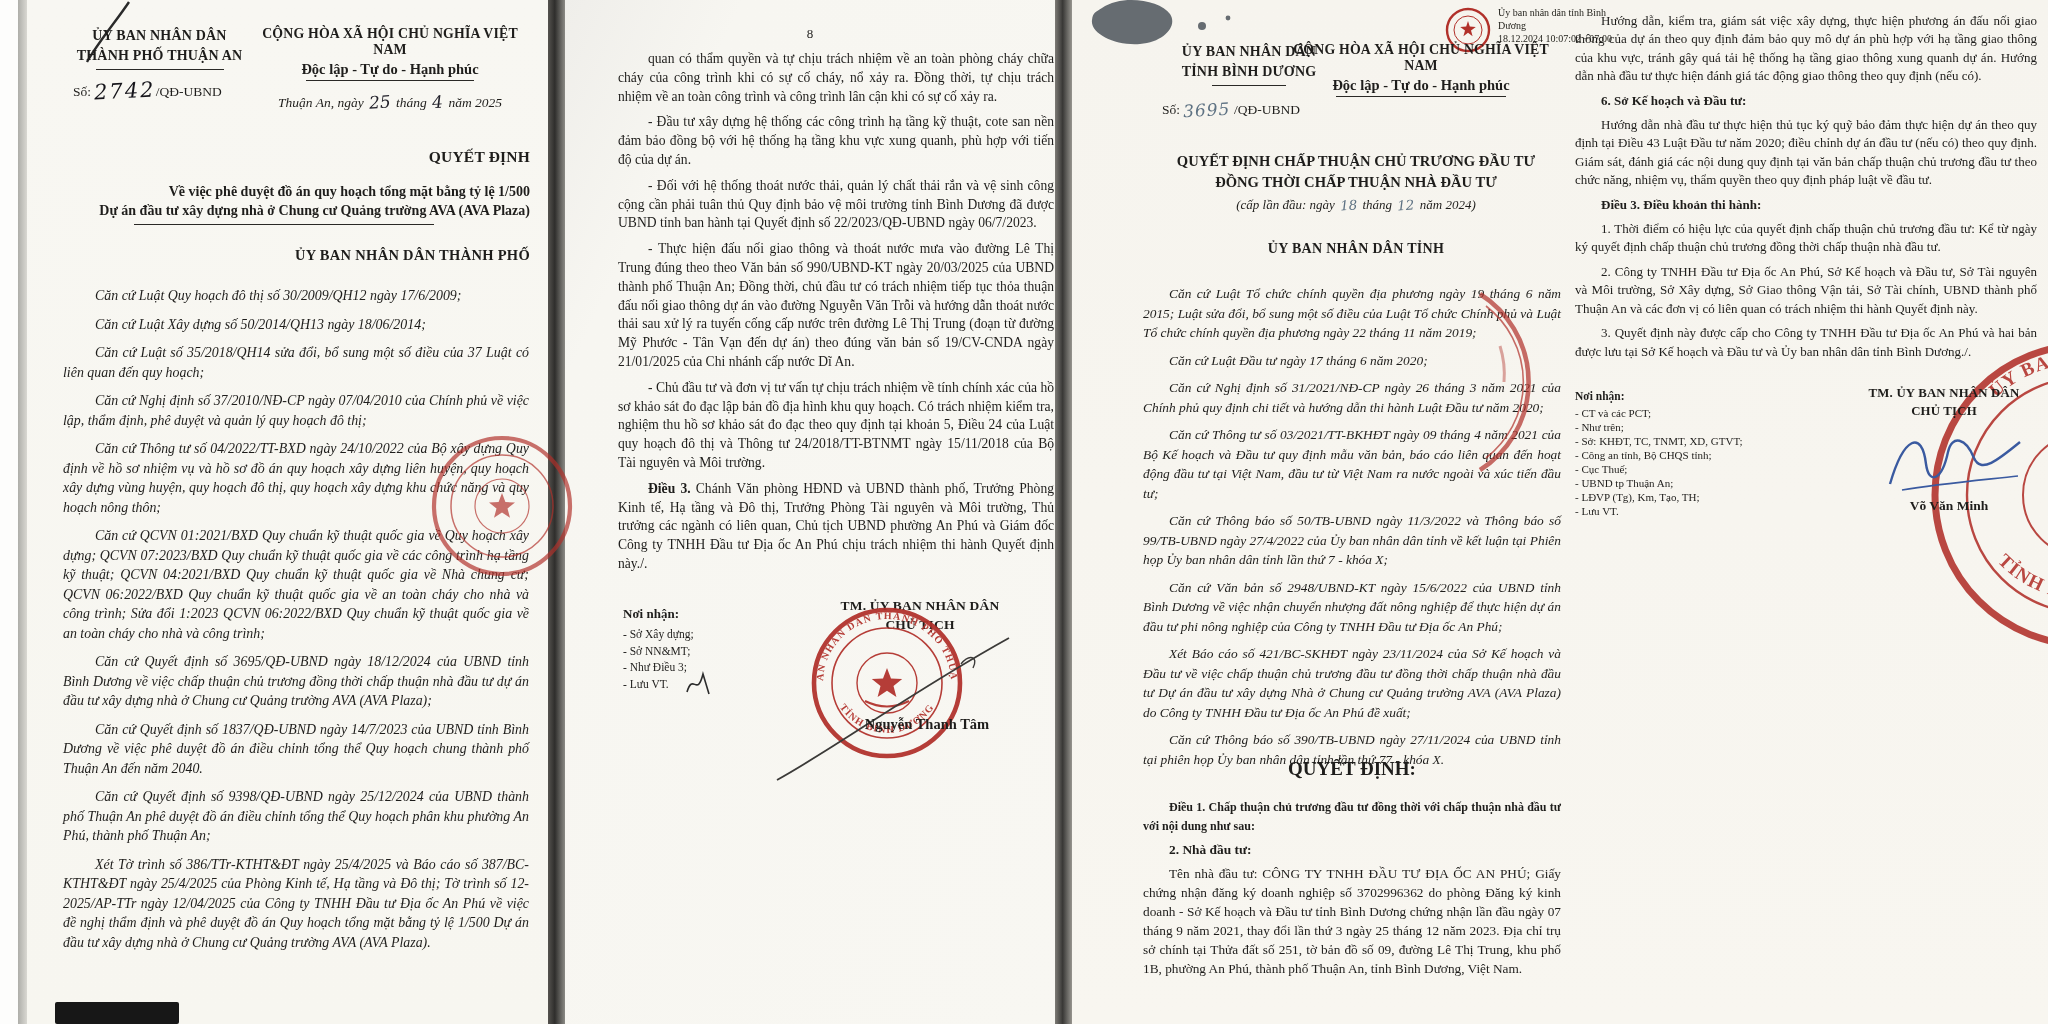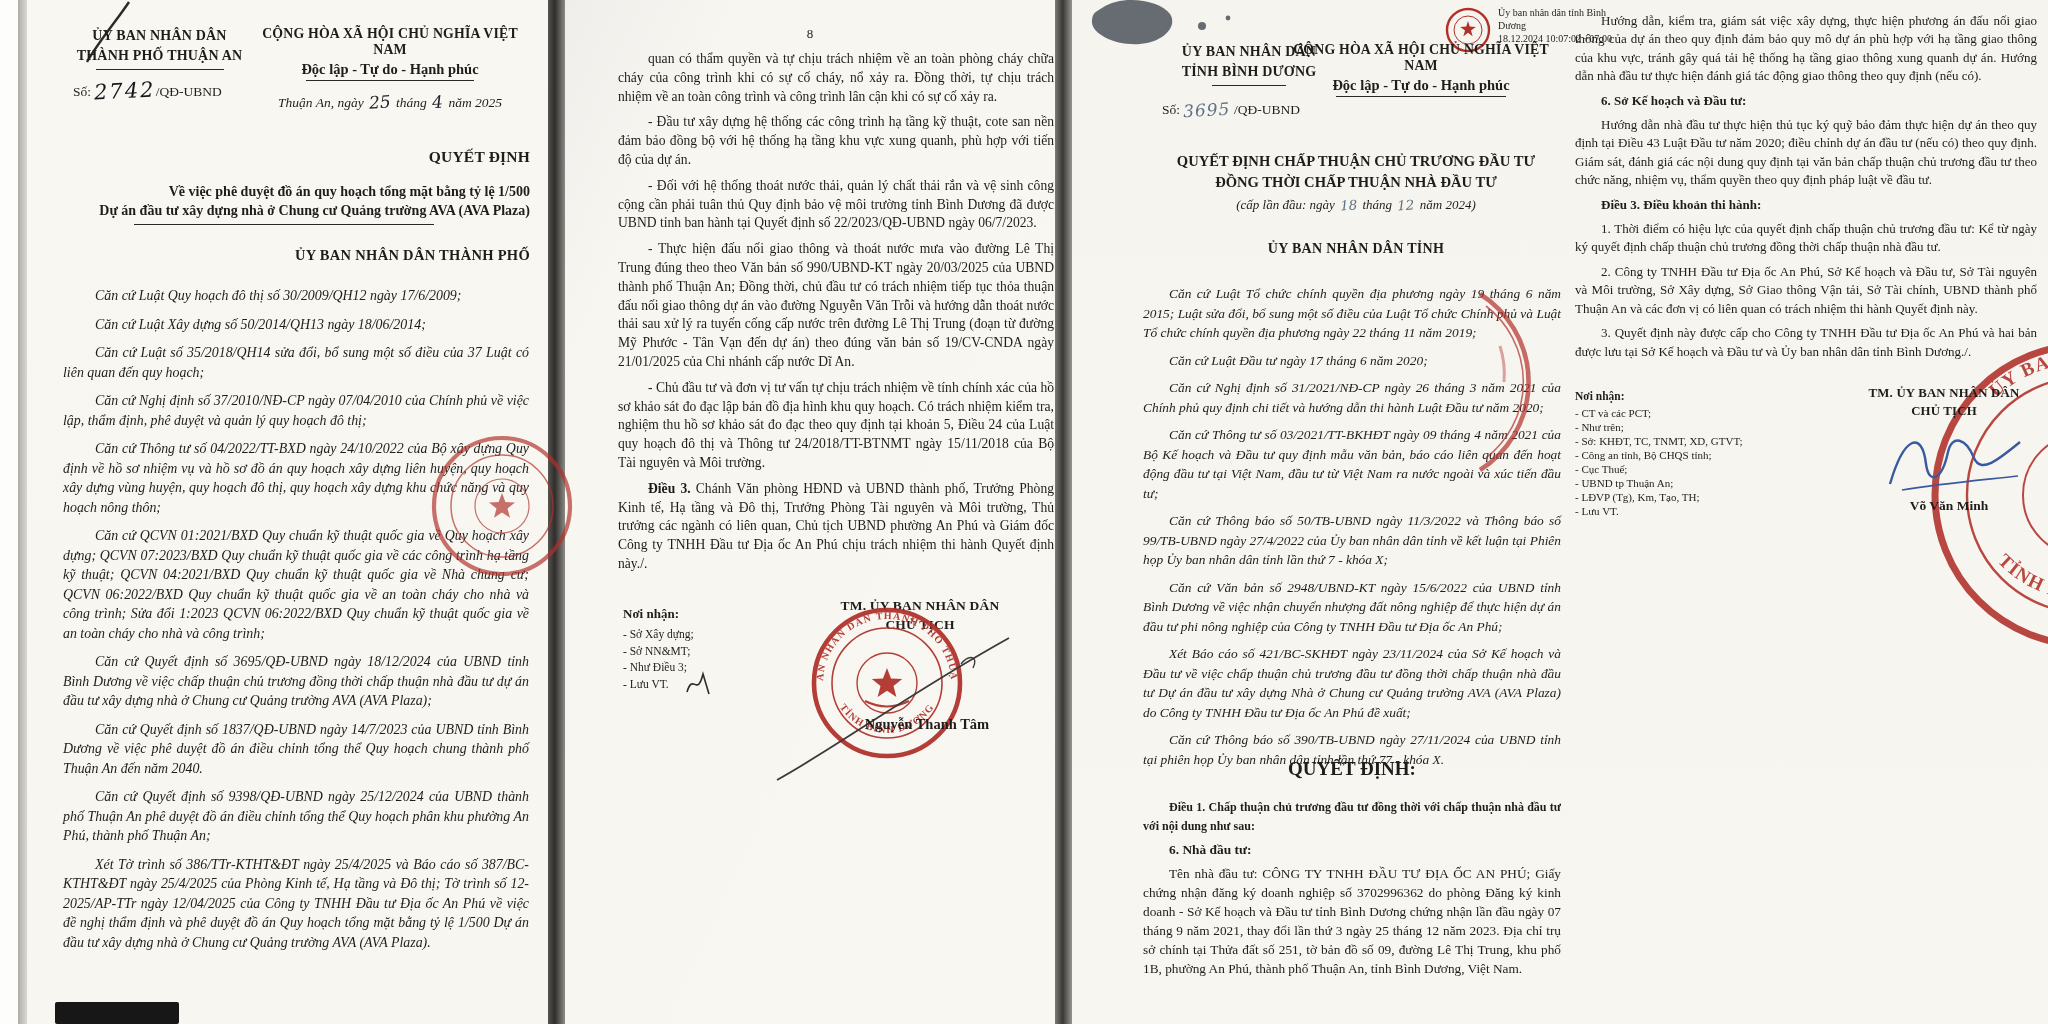--- a/index.html
+++ b/index.html
@@ -218,21 +218,21 @@
       <p>Căn cứ Thông báo số 50/TB-UBND ngày 11/3/2022 và Thông báo số 99/TB-UBND ngày 27/4/2022 của Ủy ban nhân dân tỉnh về kết luận tại Phiên họp Ủy ban nhân dân tỉnh lần thứ 7 - khóa X;</p>
       <p>Căn cứ Văn bản số 2948/UBND-KT ngày 15/6/2022 của UBND tỉnh Bình Dương về việc nhận chuyển nhượng đất nông nghiệp để thực hiện dự án đầu tư phi nông nghiệp của Công ty TNHH Đầu tư Địa ốc An Phú;</p>
       <p>Xét Báo cáo số 421/BC-SKHĐT ngày 23/11/2024 của Sở Kế hoạch và Đầu tư  về việc chấp thuận chủ trương đầu tư đồng thời chấp thuận nhà đầu tư Dự án đầu tư xây dựng Nhà ở Chung cư Quảng trường AVA (AVA Plaza) do Công ty TNHH Đầu tư Địa ốc An Phú đề xuất;</p>
       <p>Căn cứ Thông báo số 390/TB-UBND ngày 27/11/2024 của UBND tỉnh tại phiên họp Ủy ban nhân dân tỉnh lần thứ  77 - khóa X.</p>
     </div>
 
     <div class="abs ctr b" style="left:71px;top:758px;width:418px;font-size:19px;">QUYẾT ĐỊNH:</div>
 
     <div class="abs" style="left:71px;top:798px;width:418px;">
       <p class="b" style="margin:0;text-indent:26px;text-align:justify;font-size:12px;line-height:19px;"><span>Điều 1.</span><span> Chấp thuận chủ trương đầu tư đồng thời với chấp thuận nhà đầu tư với nội dung như sau:</span></p>
-      <p class="b" style="margin:6px 0 0;text-indent:26px;font-size:13.4px;">6. Nhà đầu tư:</p>
+      <p class="b" style="margin:6px 0 0;text-indent:26px;font-size:13.4px;">2. Nhà đầu tư:</p>
       <p style="margin:6px 0 0;text-indent:26px;text-align:justify;font-size:13.3px;line-height:19px;">Tên nhà đầu tư: CÔNG TY TNHH ĐẦU TƯ ĐỊA ỐC AN PHÚ; Giấy chứng nhận đăng ký doanh nghiệp số 3702996362 do phòng Đăng ký kinh doanh - Sở Kế hoạch và Đầu tư tỉnh Bình Dương chứng nhận lần đầu ngày 07 tháng 9 năm 2021, thay đổi lần thứ 3 ngày 25 tháng 12 năm 2023. Địa chỉ trụ sở chính tại Thửa đất số 251, tờ bản đồ số 09, đường Lê Thị Trung, khu phố 1B, phường An Phú, thành phố Thuận An, tỉnh Bình Dương, Việt Nam.</p>
     </div>
 
     <svg class="abs" style="left:398px;top:288px;opacity:.7;" width="64" height="190">
       <path d="M10,6 A 104,104 0 0 1 10,182" stroke="#b1302a" stroke-width="4.6" fill="none"></path>
       <path d="M16,18 A 96,96 0 0 1 16,170" stroke="#b1302a" stroke-width="1.6" fill="none"></path>
       <path d="M30,58 A 94,94 0 0 1 34,94" stroke="#b1302a" stroke-width="3" fill="none" opacity=".6"></path>
     </svg>
 
     <div class="abs body4" style="left:503px;top:12px;width:462px;">

